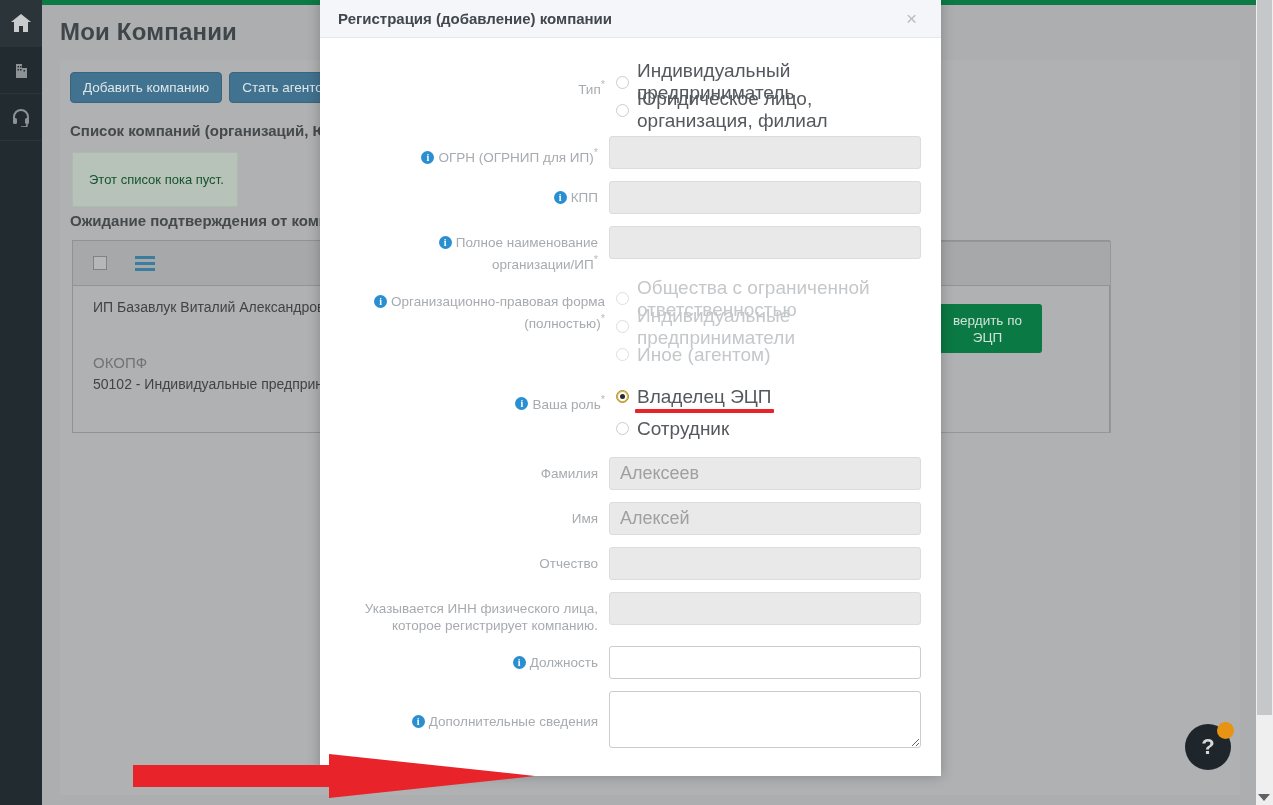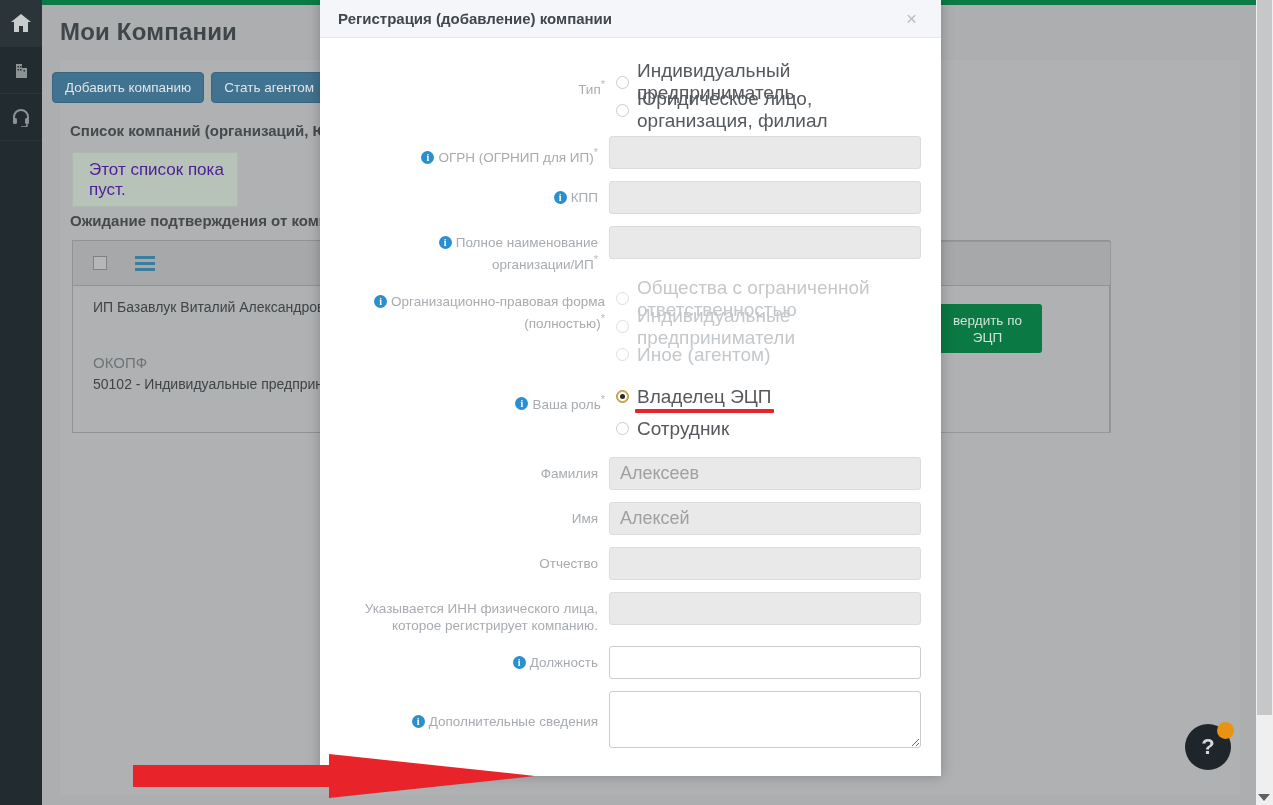--- a/index.html
+++ b/index.html
@@ -35,39 +35,39 @@
 
   .page-title {
     position: absolute; left: 60px; top: 18px;
     font-size: 24px; font-weight: bold; color: #3f464a;
     letter-spacing: .2px;
   }
   .content-panel {
     position: absolute; left: 60px; top: 60px; right: 33px; bottom: 10px;
     background: #b0b1b3;
   }
-  .btn-row { position: absolute; left: 52px; top: 72px; display: flex; gap: 7px; }
+  .btn-row { position: absolute; left: 70px; top: 72px; display: flex; gap: 7px; }
   .bg-btn {
     background: #41728f; color: #dfe6ea; border: 1px solid #3a6580;
     border-radius: 4px; padding: 7px 12px; font-size: 13.5px;
     white-space: nowrap;
   }
   .bg-btn.plain { background: #c3c4c6; color: #7d8183; border-color: #b0b1b3; }
 
   .sec-title {
     position: absolute; left: 70px; font-size: 15px; font-weight: bold; color: #44494c;
   }
   #sec-companies { top: 122px; }
   #sec-pending { top: 212px; }
 
   .empty-box {
     position: absolute; left: 72px; top: 152px; width: 166px; height: 55px;
     background: #b7c2b9; border: 1px solid #adb8af;
     display: flex; align-items: center; padding-left: 16px;
-    font-size: 17px; color: #4c1d95;
+    font-size: 13px; color: #14532d;
   }
 
   .table-card {
     position: absolute; left: 72px; top: 240px; width: 1038px; height: 193px;
     border: 1px solid #909294; background: #b0b1b3;
   }
   .table-head {
     height: 45px; background: #a7a8aa; border-bottom: 1px solid #919396;
     display: flex; align-items: center; padding: 0 20px; gap: 28px;
   }

